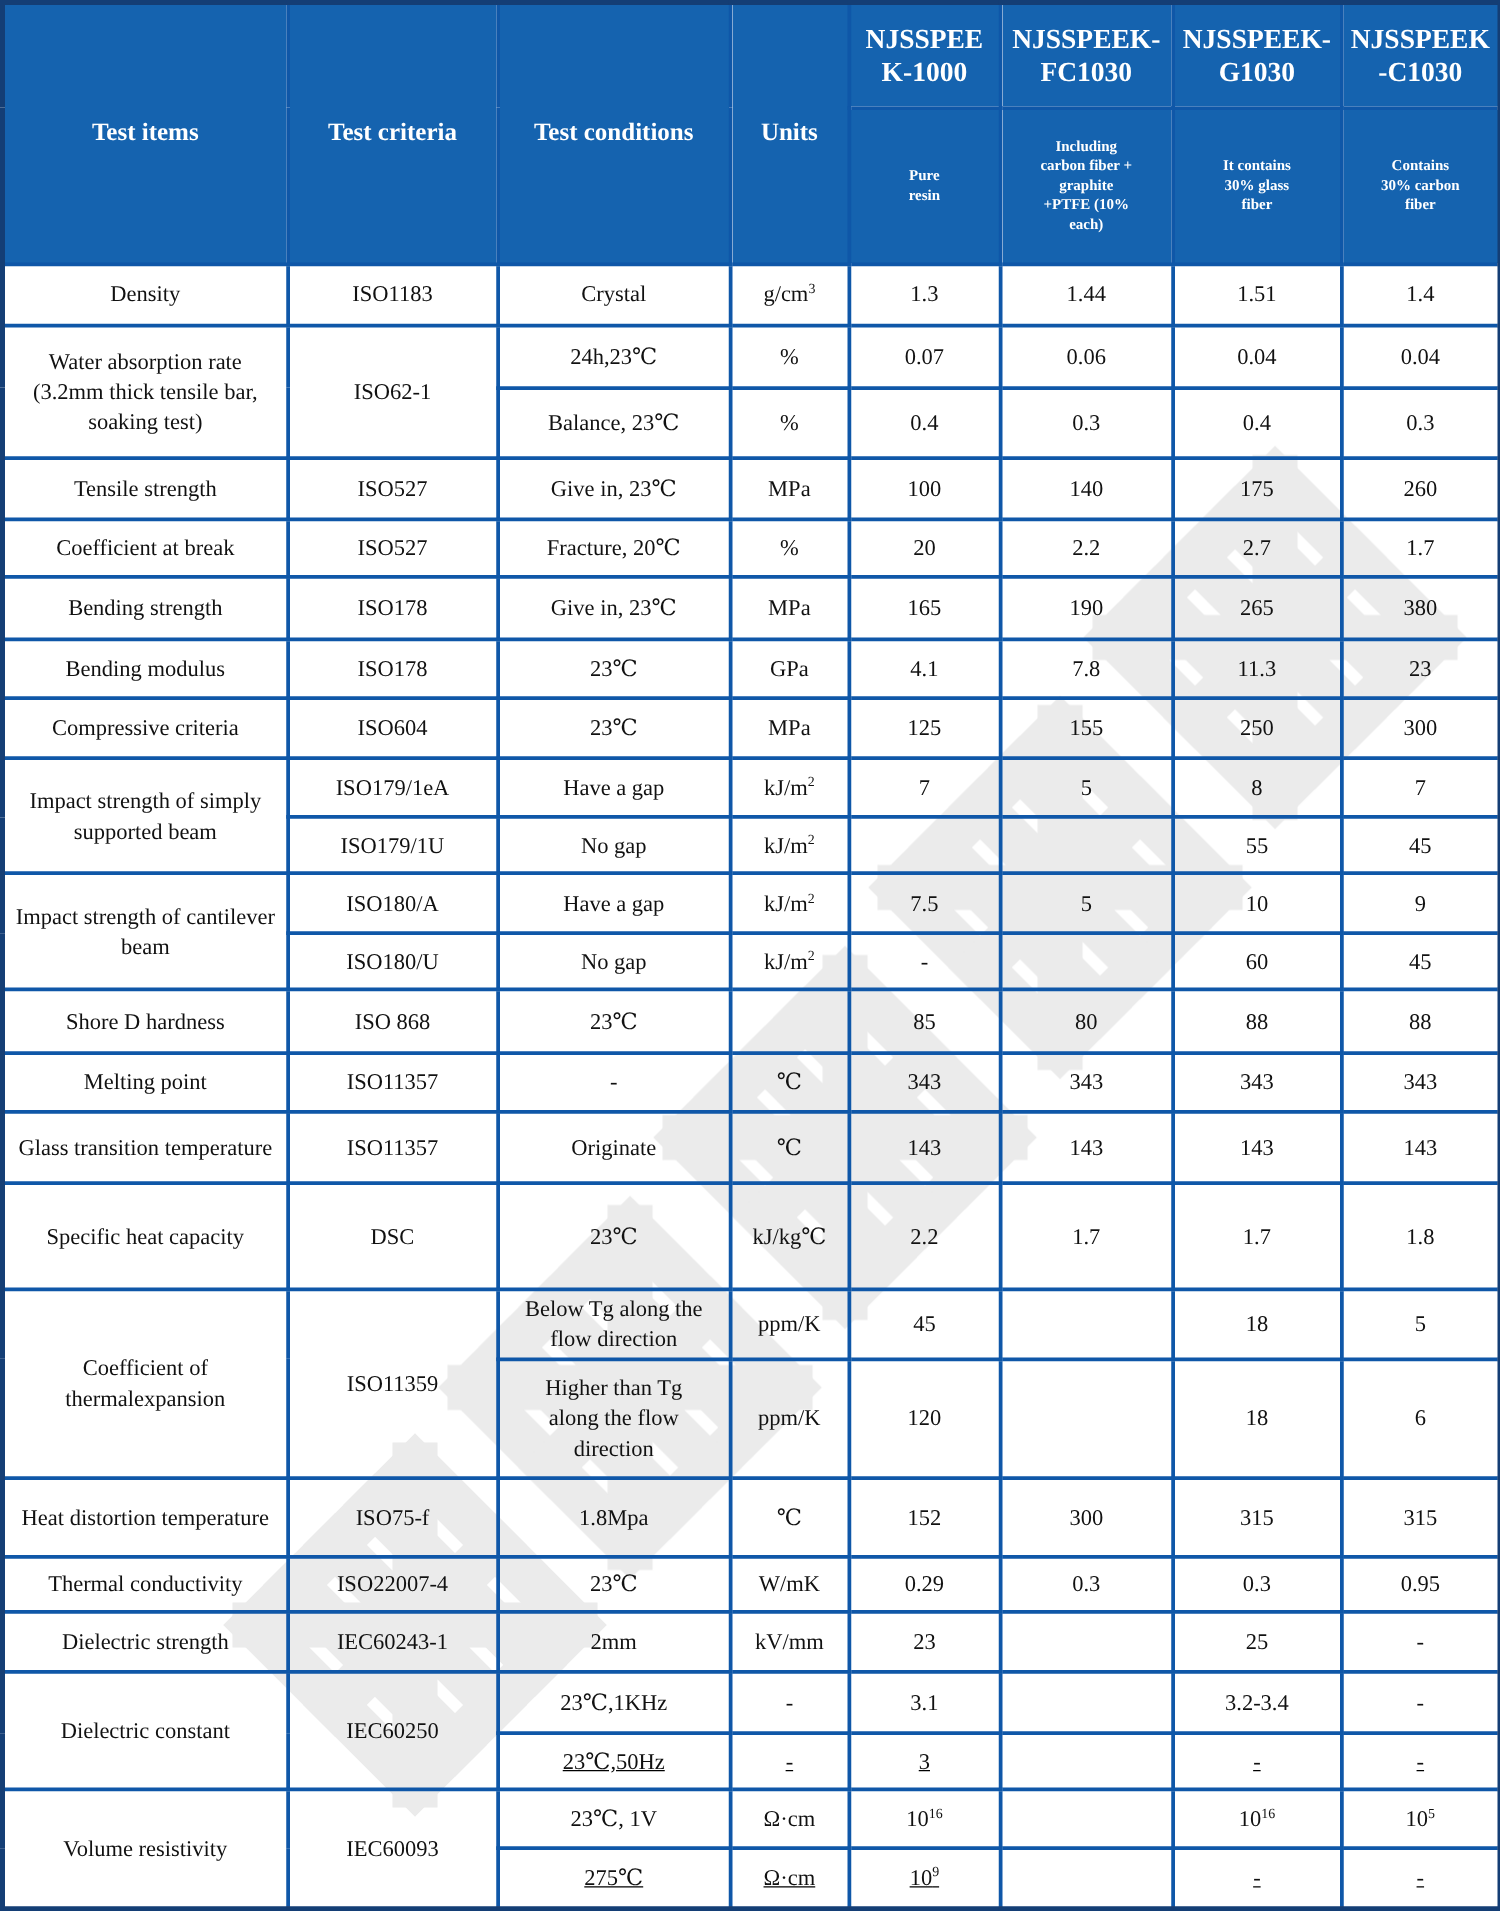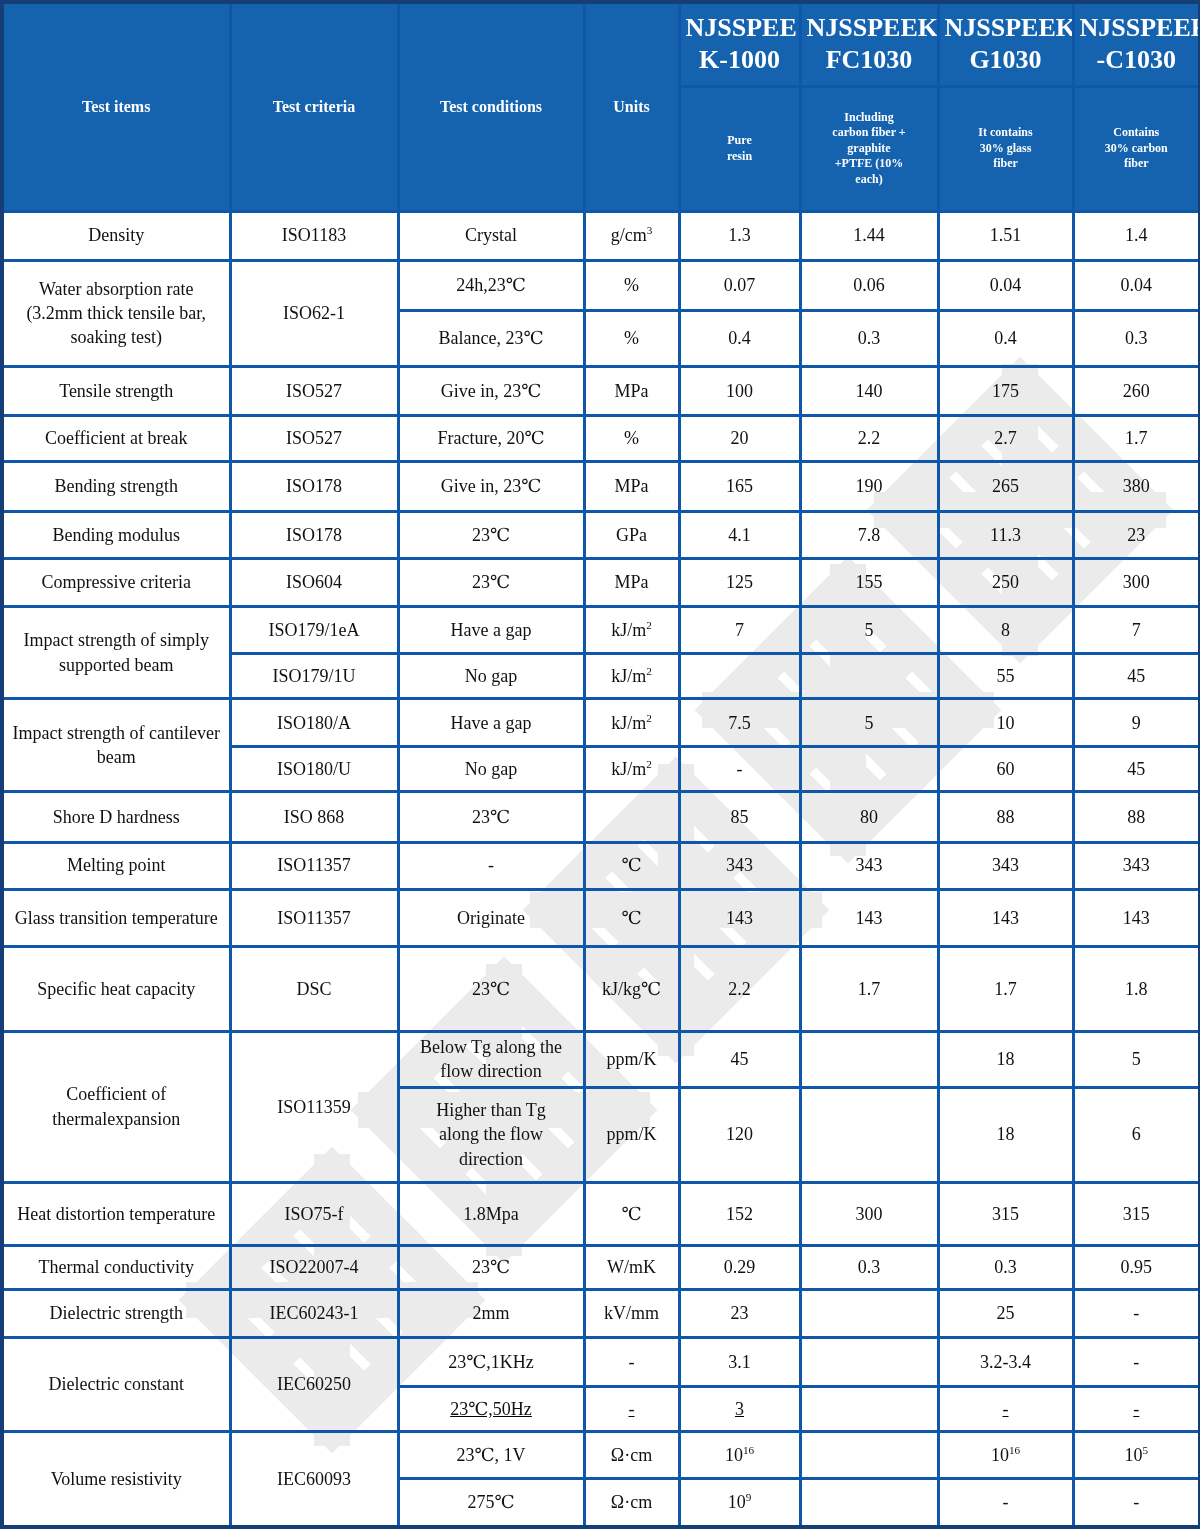--- a/index.html
+++ b/index.html
@@ -27,22 +27,22 @@
     padding: 2px 5px;
     overflow: hidden;
   }
   thead th {
     background: var(--header-bg, #1563af);
     color: var(--header-text, #ffffff);
     font-weight: bold;
   }
   tr.hr1 { height: 84px; }
   tr.hr2 { height: 125px; }
-  th.chead { font-size: 16px; }
-  th.pname { font-size: 26px; line-height: 1.25; }
+  th.chead { font-size: 20px; }
+  th.pname { font-size: 22px; line-height: 1.25; }
   th.pdesc { font-size: 12px; line-height: 1.3; }
   tbody td {
     font-size: 18px;
     color: var(--body-text, #111111);
     background: transparent;
     line-height: 1.35;
   }
   sup { font-size: 0.62em; line-height: 0; }
 </style>
 </head>
@@ -338,21 +338,21 @@
         <tr style="height: 47px;">
           <td rowspan="2">Volume resistivity</td>
           <td rowspan="2">IEC60093</td>
           <td>23℃, 1V</td>
           <td>Ω·cm</td>
           <td>10<sup>16</sup></td>
           <td></td>
           <td>10<sup>16</sup></td>
           <td>10<sup>5</sup></td>
         </tr>
-        <tr style="height: 48px;">
+        <tr style="height: 48px; text-decoration: underline;">
           <td>275℃</td>
           <td>Ω·cm</td>
           <td>10<sup>9</sup></td>
           <td></td>
           <td>-</td>
           <td>-</td>
         </tr>
       </tbody>
   </table>
 

